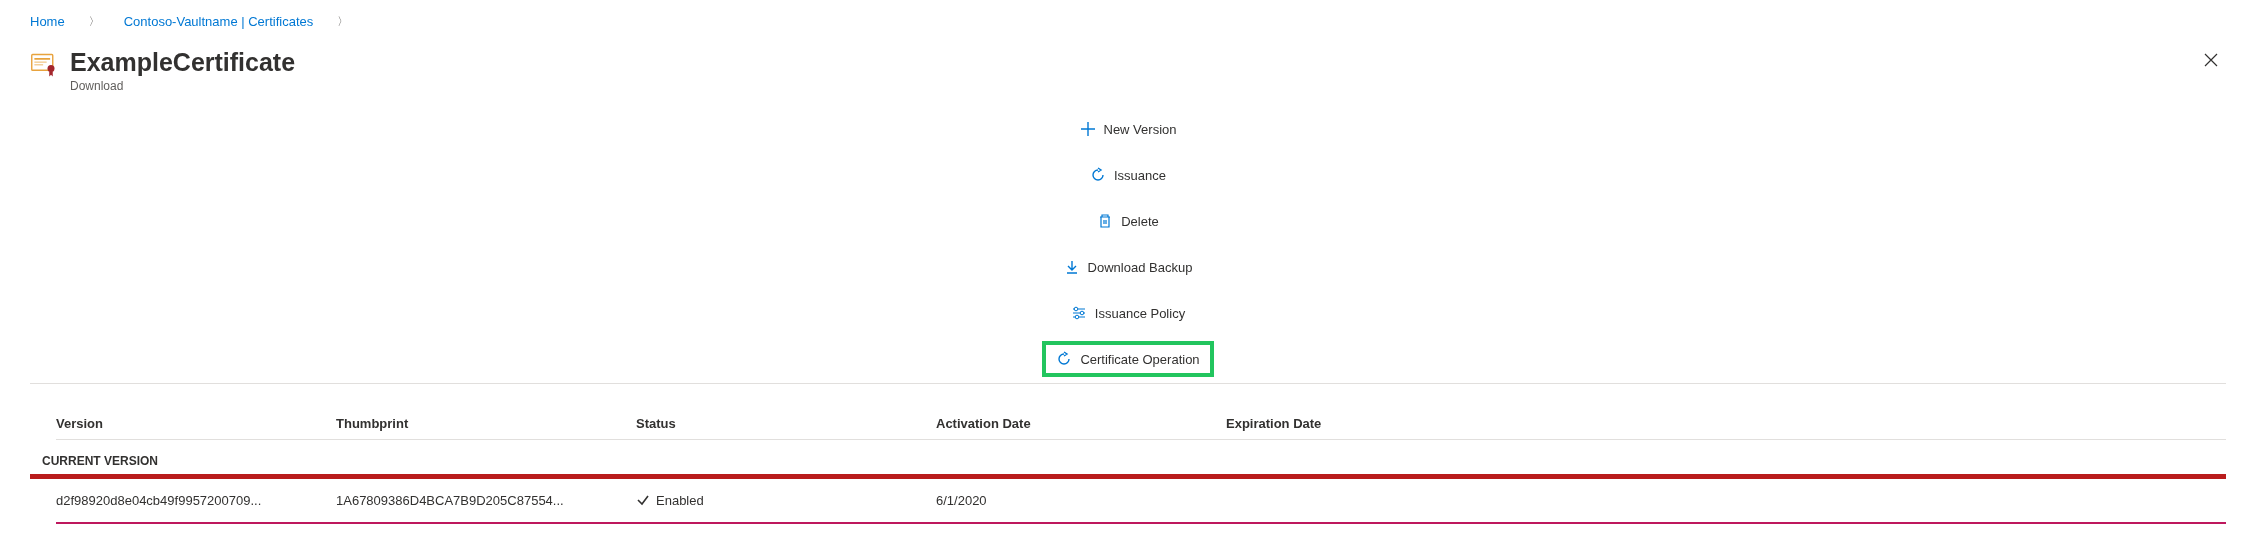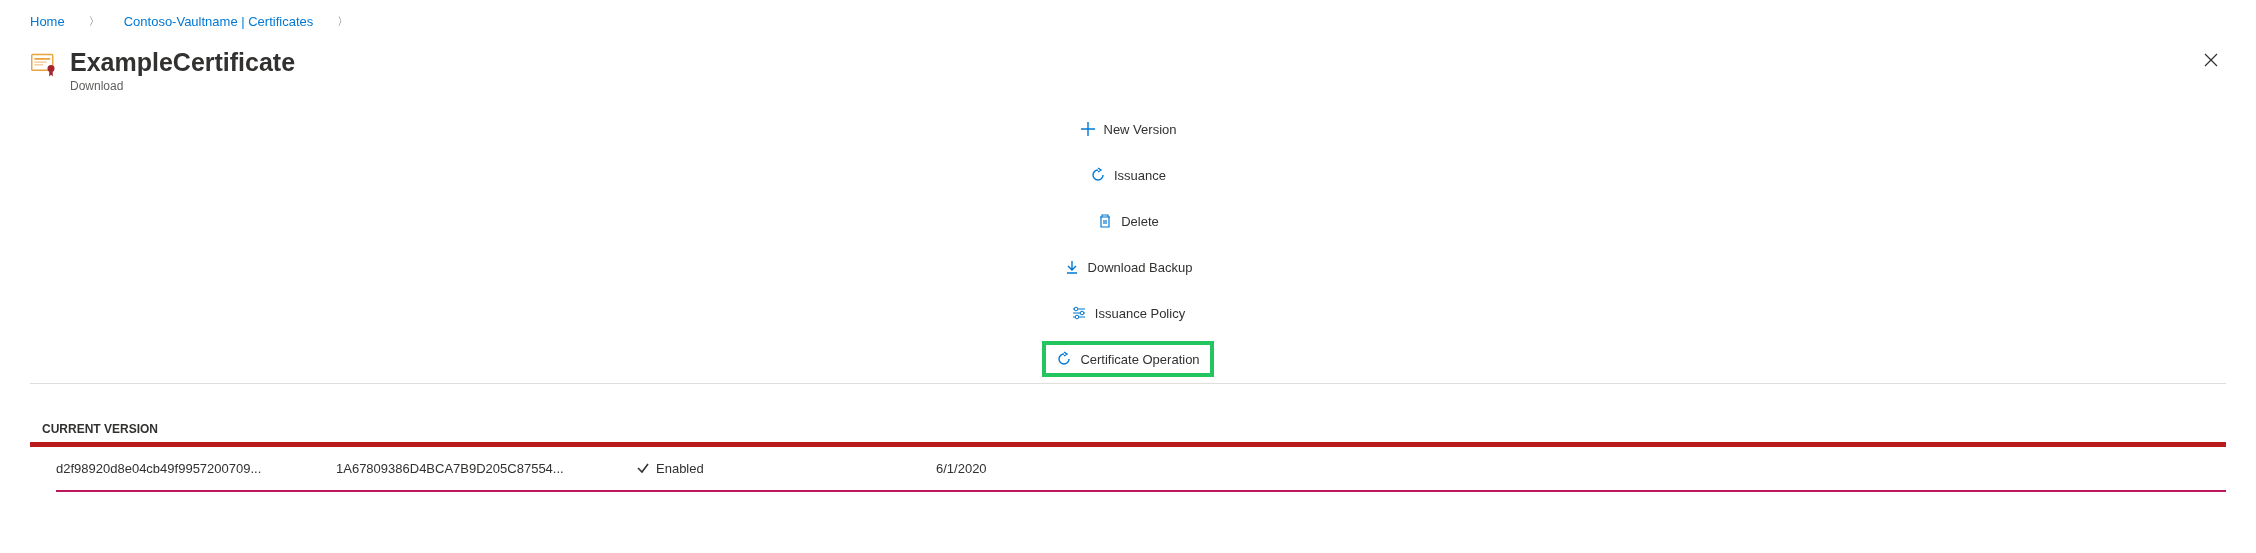--- a/index.html
+++ b/index.html
@@ -226,20 +226,27 @@
     <button class="toolbar-btn">
       <svg viewBox="0 0 16 16">
           <path d="M13 8 A5 5 0 1 1 8 3 M8 1 L11 3 L8 5" fill="none" stroke="#0078d4" stroke-width="1.4"></path>
         </svg>
       <span>Certificate Operation</span>
     </button>
   </span>
 </div>
 
 <div class="table-area">
+  <div class="table-head">
+    <div class="cell">Version</div>
+    <div class="cell">Thumbprint</div>
+    <div class="cell">Status</div>
+    <div class="cell">Activation Date</div>
+    <div class="cell">Expiration Date</div>
+  </div>
   <div class="section-row">
     <div>CURRENT VERSION</div>
   </div>
   <div class="data-row">
     <div class="cell">d2f98920d8e04cb49f9957200709...</div>
     <div class="cell">1A67809386D4BCA7B9D205C87554...</div>
     <div class="cell status-cell">
       <svg class="check-icon" viewBox="0 0 14 14">
           <path d="M2 7 L6 11 L12 3" fill="none" stroke="#323130" stroke-width="1.6"></path>
         </svg>

